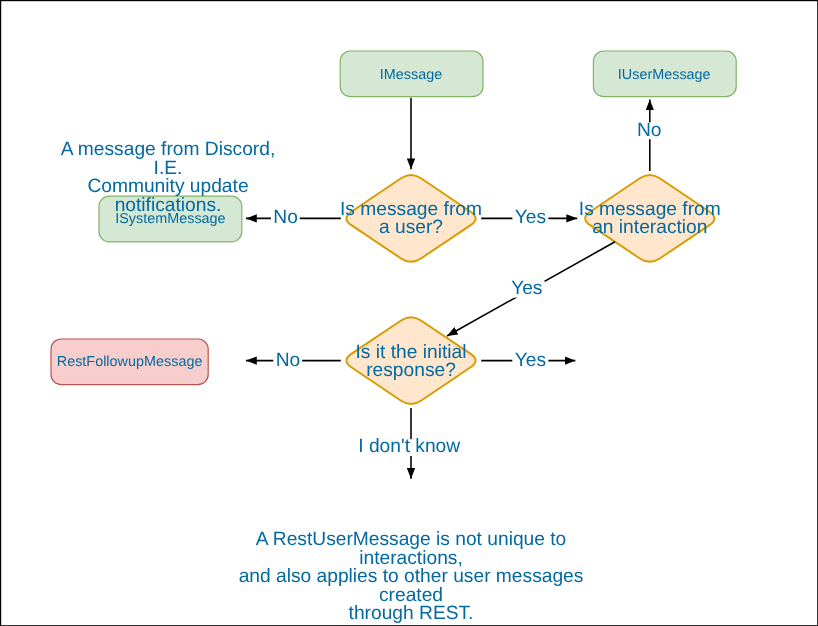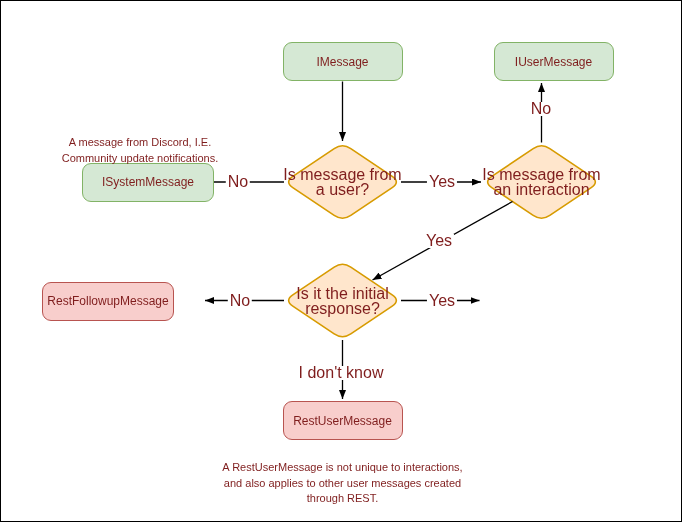--- a/index.html
+++ b/index.html
@@ -3,21 +3,21 @@
 <meta charset="utf-8">
 <style>
   html,body{margin:0;padding:0;background:#888;}
   .canvas{
     position:relative;
     width:682px;height:522px;
     box-sizing:border-box;
     background:#ffffff;
     border:1.5px solid #000000;
     font-family:"Liberation Sans", sans-serif;
-    color:#7f1d1d;
+    color:#0369a1;
     overflow:hidden;
   }
   svg.wires{position:absolute;left:0;top:0;width:682px;height:522px;}
   .diamond{fill:#ffe6cc;stroke:#d79b00;stroke-width:1.6;}
   .edge{stroke:#000000;stroke-width:1.3;fill:none;}
   .node{
     position:absolute;
     box-sizing:border-box;
     height:39px;
     display:flex;align-items:center;justify-content:center;
@@ -40,24 +40,23 @@
     position:absolute;
     transform:translate(-50%,-50%);
     background:#ffffff;
     padding:0 2px;
     font-size:16px;
     line-height:14px;
   }
   .note{
     position:absolute;
     text-align:center;
-    font-size:11px;
+    font-size:16px;
     line-height:15.5px;
     white-space:pre-line;
-    margin-top:18px;
   }
 </style>
 </head>
 <body>
 
 <div class="canvas">
 
   <svg class="wires" viewBox="0 0 682 522">
     <defs>
       <marker id="arrow" viewBox="0 0 9 7" refX="9" refY="3.5" markerWidth="9" markerHeight="7" markerUnits="userSpaceOnUse" orient="auto">
@@ -76,26 +75,25 @@
     <line class="edge" marker-end="url(#arrow)" x1="511.5" y1="200.5" x2="371.5" y2="279"></line>
     <line class="edge" marker-end="url(#arrow)" x1="283" y1="299.5" x2="204" y2="299.5"></line>
     <line class="edge" marker-end="url(#arrow)" x1="400" y1="299.5" x2="478.5" y2="299.5"></line>
     <line class="edge" marker-end="url(#arrow)" x1="341.5" y1="339" x2="341.5" y2="398"></line>
   </svg>
 
   <div class="node green" style="left:281.5px;top:41px;width:120px;">IMessage</div>
 
   <div class="node green" style="left:480.5px;top:41px;width:120px;margin-left:12px;">IUserMessage</div>
 
-  <div class="node green" style="left:81px;top:161.5px;width:132px;">ISystemMessage</div>
+  <div class="node green" style="left:81px;top:161.5px;width:120px;">ISystemMessage</div>
 
   <div class="node red" style="left:41px;top:280.5px;width:132px;">RestFollowupMessage</div>
 
 
-  <div class="node red" style="left:281.5px;top:400px;width:120px;">RestUserMessage</div>
 
   <div class="diamond-label" style="left:266.5px;top:166px;">Is message from
 a user?</div>
 
   <div class="diamond-label" style="left:465.5px;top:166px;">Is message from
 an interaction</div>
 
   <div class="diamond-label" style="left:266.5px;top:284.5px;">Is it the initial
 response?</div>
 

